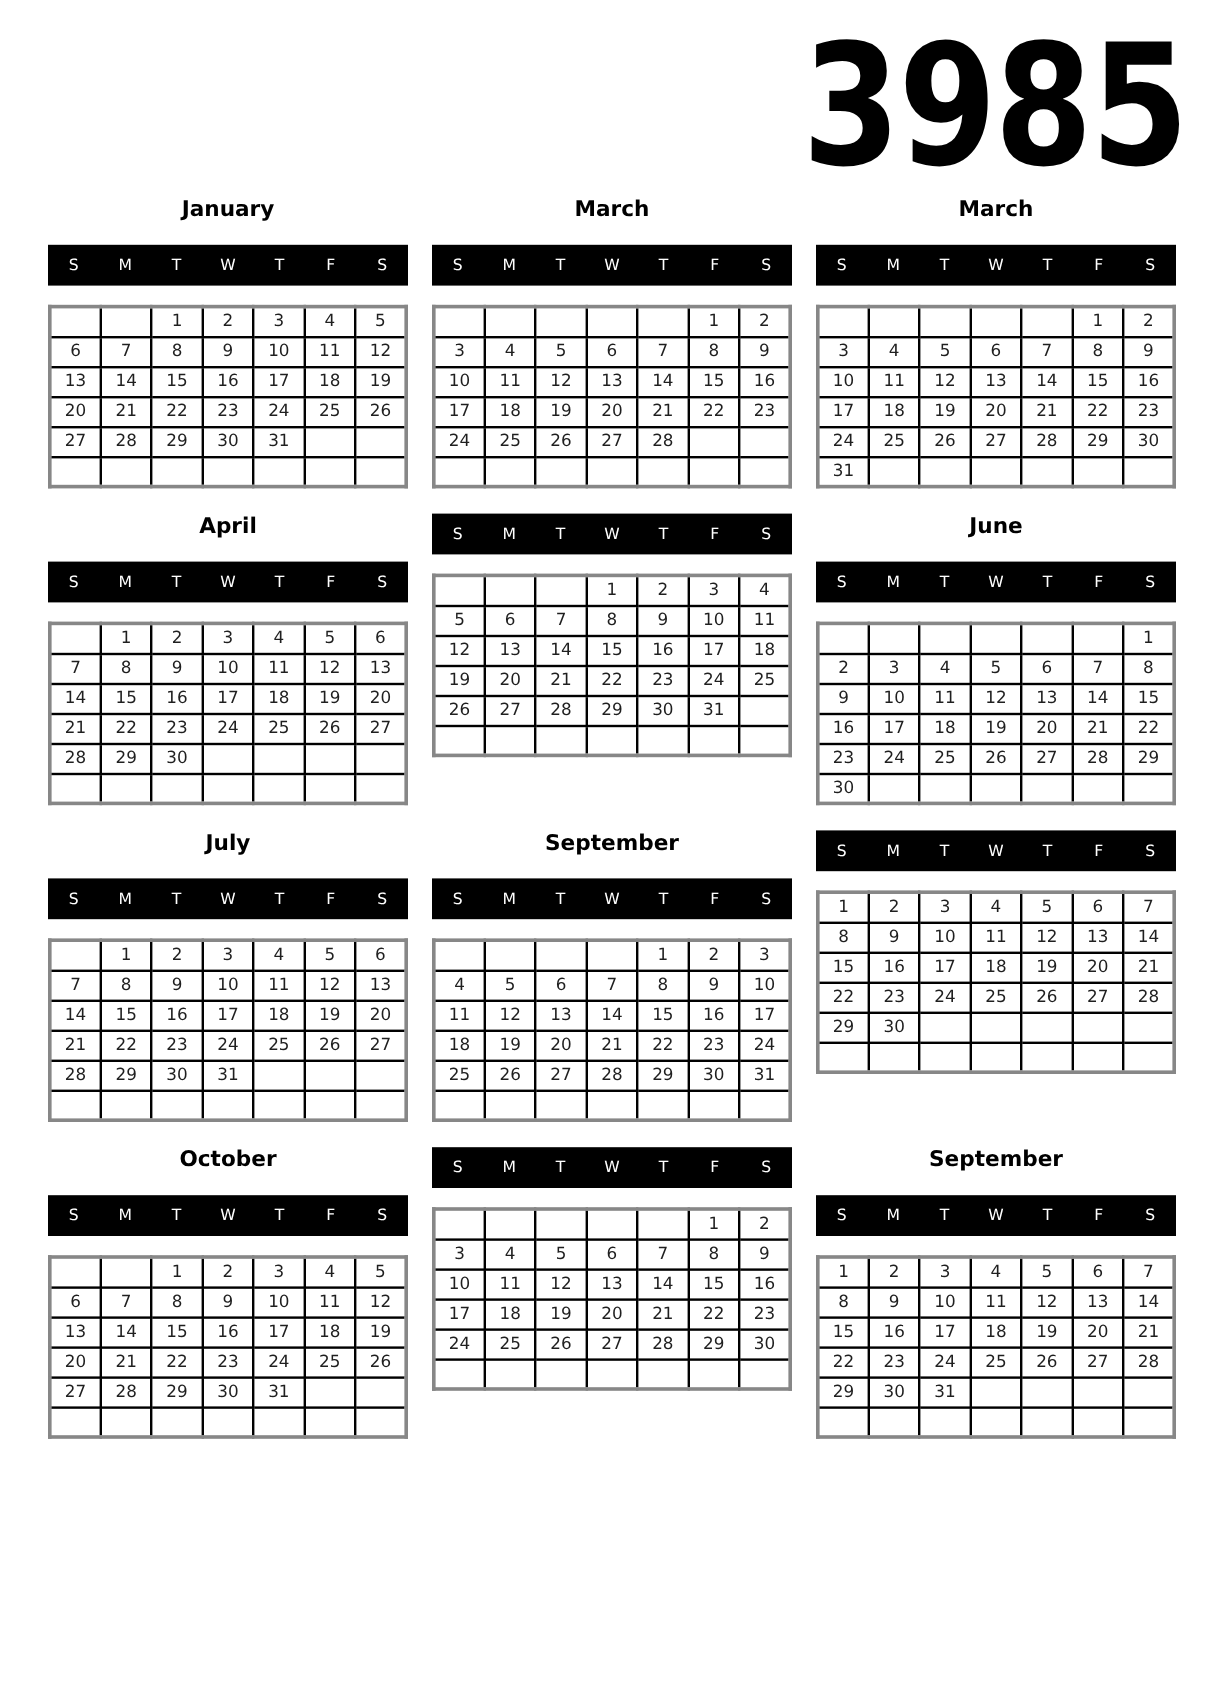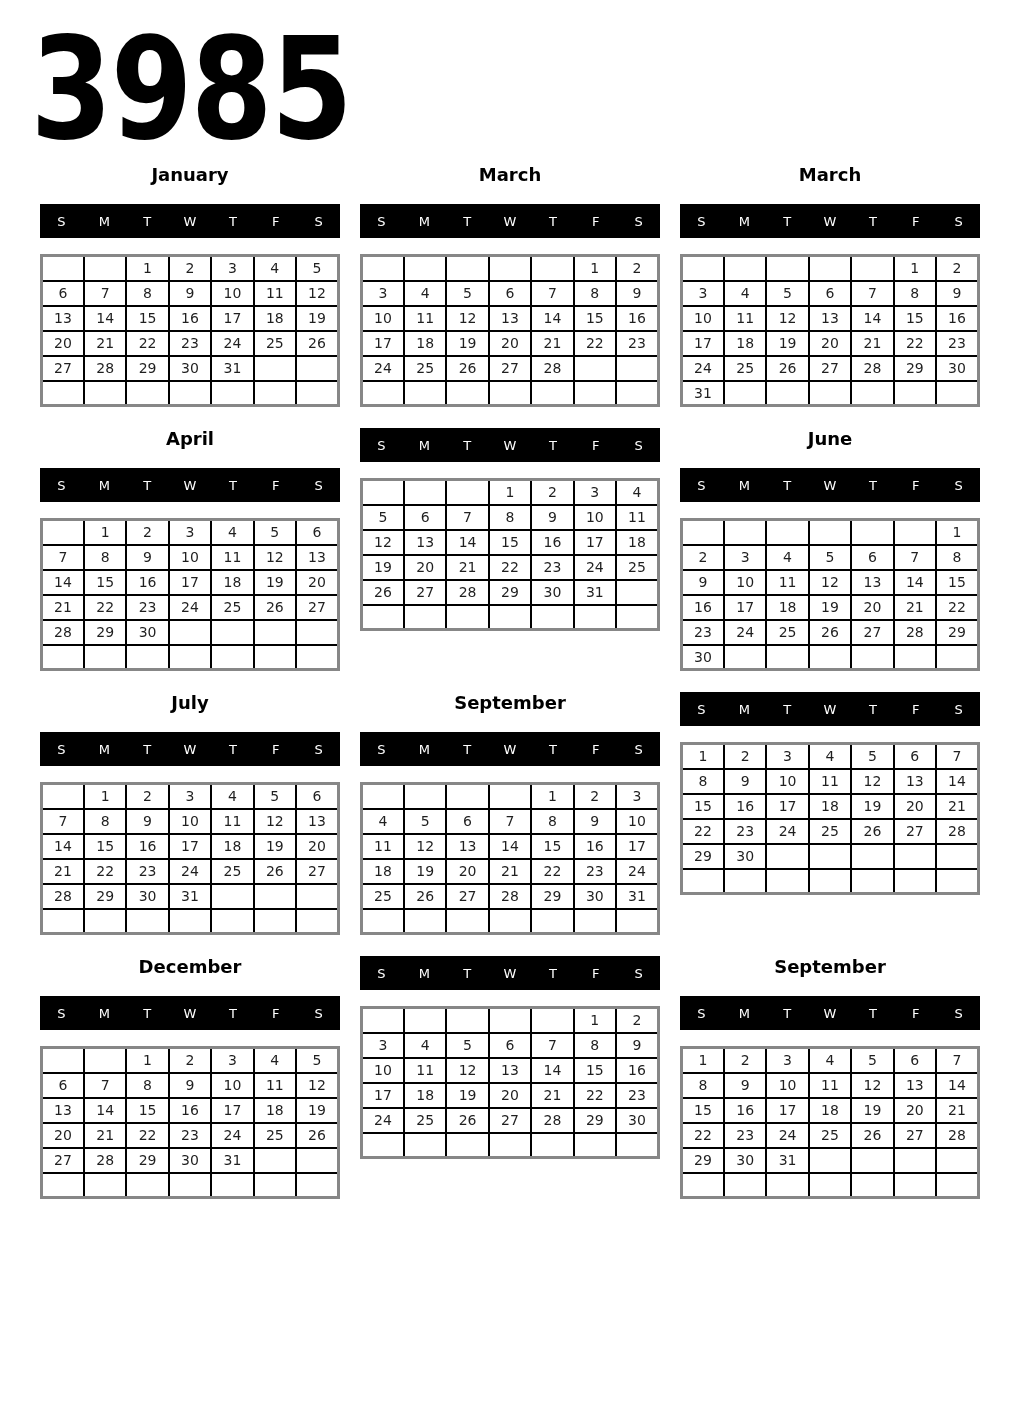--- a/index.html
+++ b/index.html
@@ -13,21 +13,21 @@
   *{box-sizing:border-box;}
   html,body{margin:0;padding:0;}
   body{
     width:1020px;height:1412px;overflow:hidden;
     background:var(--bg);
     font-family:"DejaVu Sans","Liberation Sans",sans-serif;
     color:#000;
   }
   .year{
     margin:20px 0 0 0;
-    text-align:left;
+    text-align:right;
     font-size:140px;
     font-weight:bold;
     line-height:1;
     color:#000;
   }
   .year-inner{
     display:inline-block;
     transform:scaleX(0.84);
     transform-origin:center;
     letter-spacing:-2px;
@@ -714,21 +714,21 @@
             <td></td>
             <td></td>
             <td></td>
             <td></td>
           </tr>
         </tbody>
       </table>
   </section>
 
   <section class="month">
-    <h2 class="month-title">December</h2>
+    <h2 class="month-title">October</h2>
     <div class="dow-bar">
         <span class="dow-cell">S</span>
         <span class="dow-cell">M</span>
         <span class="dow-cell">T</span>
         <span class="dow-cell">W</span>
         <span class="dow-cell">T</span>
         <span class="dow-cell">F</span>
         <span class="dow-cell">S</span>
       </div>
     <table class="month-grid">

